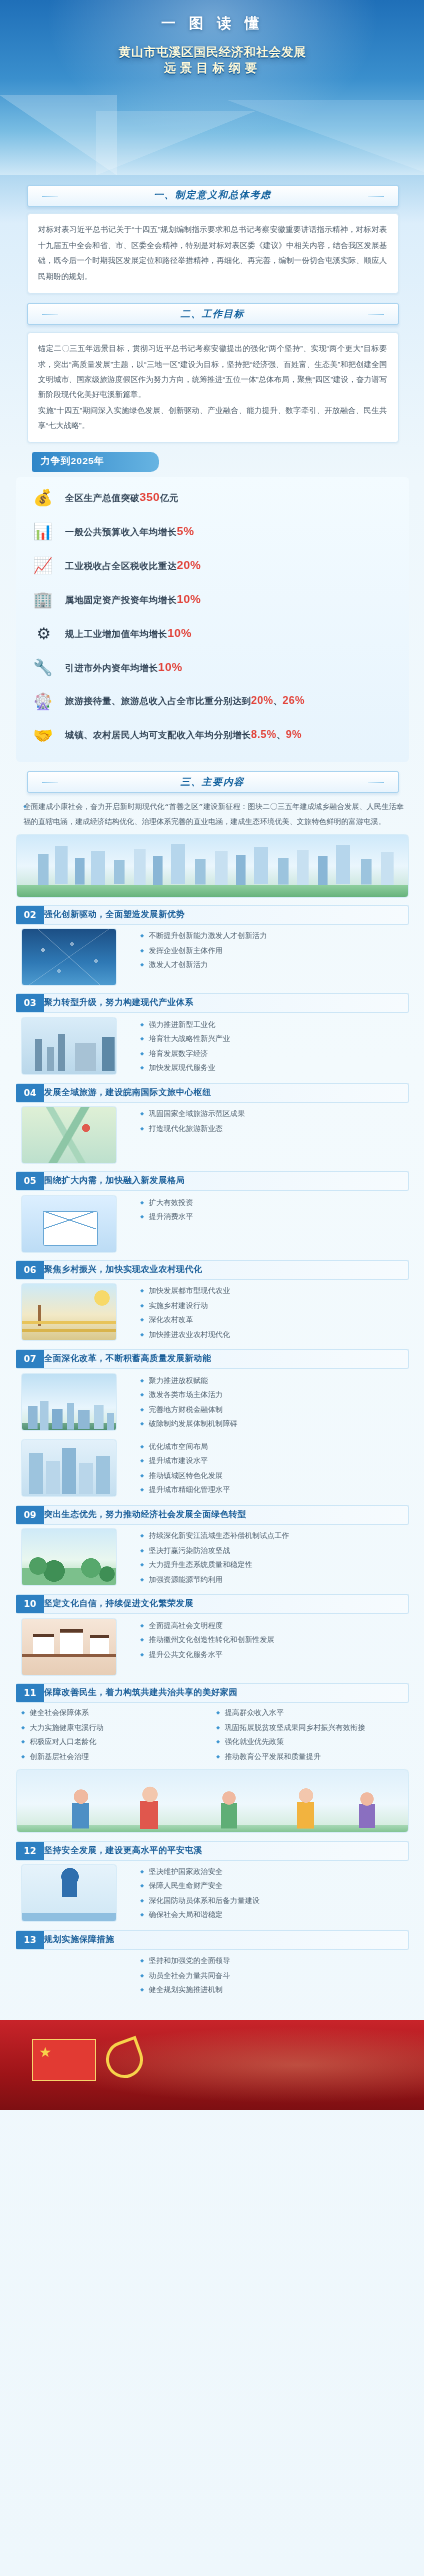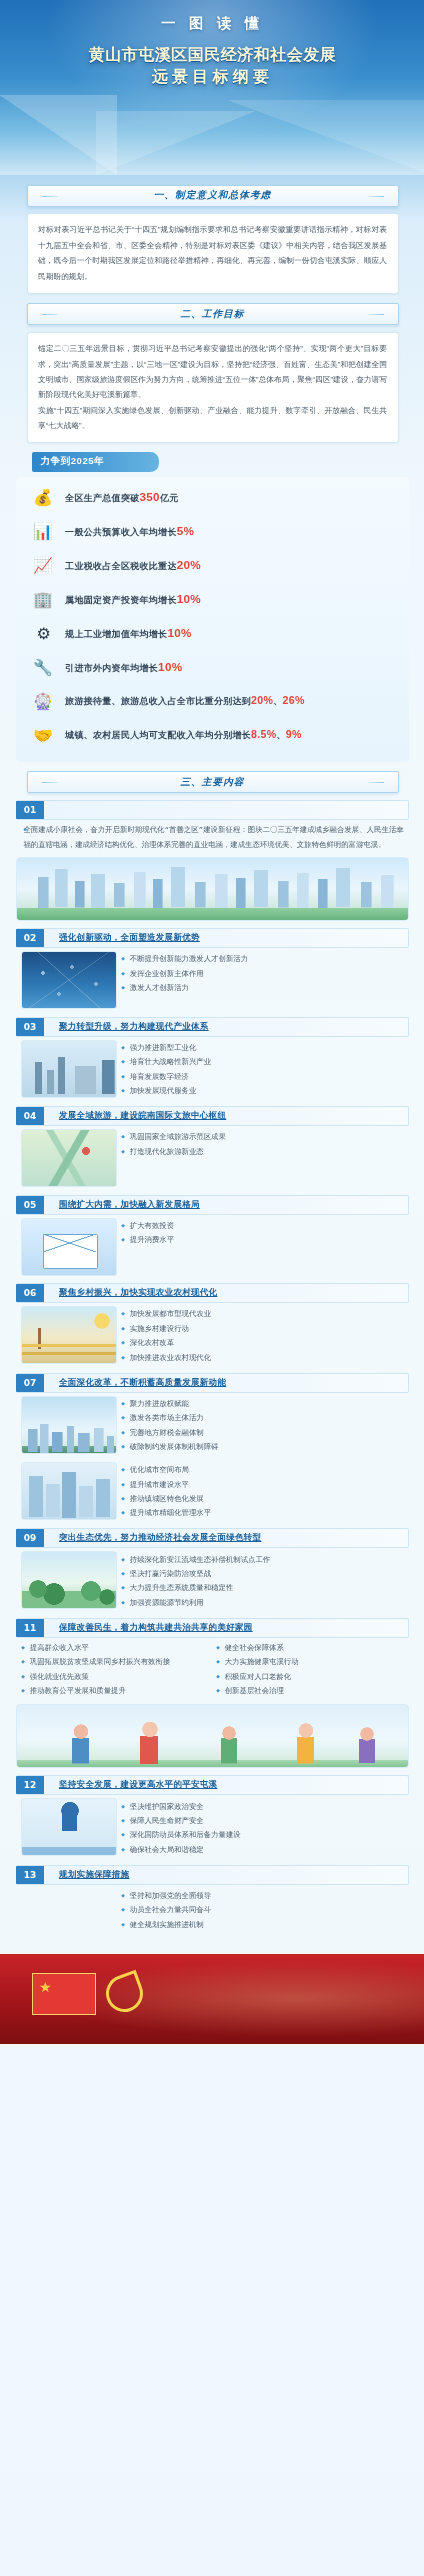--- a/index.html
+++ b/index.html
@@ -49,21 +49,21 @@
     text-shadow: 0 1.1px 3.2px rgba(0,50,90,.45);
   }
   .hero-title {
     position: relative;
     margin: 10.6px auto 0;
     width: 393px;
     text-align: center;
     line-height: 1.38;
   }
   .hero-title div {
-    font-size: 16px;
+    font-size: 12px;
     font-weight: bold;
     color: #fff9d8;
     text-shadow: 0 1.1px 0 #0e5a9a, 0 1.6px 5.3px rgba(0,40,80,.5);
     letter-spacing: 0.5px;
   }
   .hero-title .t3 { letter-spacing: 4.2px; }
 
   
   .wrap { width: 393px; margin: 0 auto; position: relative; }
   .sec-head {
@@ -143,26 +143,25 @@
     overflow: hidden;
   }
   .item-no {
     width: 28px; min-width: 28px; height: 100%;
     background: #2d80c2;
     color: #fff; font-size: 9px; font-weight: bold;
     display: flex; align-items: center; justify-content: center;
     font-family: "DejaVu Sans", sans-serif;
   }
   .item-title {
-    padding-left: 15px;
+    padding-left: 0;
     font-size: 8.5px; font-weight: bold; color: #1b5f99;
     letter-spacing: 0.3px;
-    text-decoration: underline;
-  }
-  .item-body { display: flex; gap: 4px; padding: 0 3.2px 3.2px 5.3px; align-items: flex-start; }
+  }
+  .item-body { display: flex; gap: 23px; padding: 0 3.2px 3.2px 5.3px; align-items: flex-start; }
   .item-pic {
     width: 96px; min-width: 96px; height: 58px;
     border-radius: 3.2px;
     background: linear-gradient(160deg,#cfe6f5,#a8d2ea);
     position: relative; overflow: hidden;
     border: 0.5px solid #d8ecf8;
   }
   .item-pic .g1 { position: absolute; inset: 0; }
   .bullets { flex: 1; padding-top: 1.1px; }
   .bullet {
@@ -444,24 +443,20 @@
           <span>城镇、农村居民人均可支配收入年均分别增长</span><span class="num2">8.5%</span><span>、</span><span class="num2">9%</span>
         </div>
       </div>
 
     </div>
   </div>
 
   <div class="sec-head">三、主要内容</div>
 
   <div class="item">
-    <div class="item-head">
-      <div class="item-no">01</div>
-      <div class="item-title"></div>
-    </div>
     <div style="padding: 0 5.3px 2.1px 7.4px; font-family: Liberation Mono, monospace;">
       <div class="bullet" style="padding-left:0; font-size:7.4px; line-height:2; text-align:justify;">全面建成小康社会，奋力开启新时期现代化“首善之区”建设新征程：图块二〇三五年建成城乡融合发展、人民生活幸福的直辖电涵，建成经济结构优化、治理体系完善的直业电涵，建成生态环境优美、文旅特色鲜明的富游屯溪。</div>
     </div>
     <div class="band band-city"></div>
   </div>
 
   <div class="item">
     <div class="item-head">
       <div class="item-no">02</div>
       <div class="item-title">强化创新驱动，全面塑造发展新优势</div>
@@ -589,40 +584,56 @@
         </div>
       <div class="bullets">
         <div class="bullet">持续深化新安江流域生态补偿机制试点工作</div>
         <div class="bullet">坚决打赢污染防治攻坚战</div>
         <div class="bullet">大力提升生态系统质量和稳定性</div>
         <div class="bullet">加强资源能源节约利用</div>
       </div>
     </div>
   </div>
 
+  <div class="item">
+    <div class="item-head">
+      <div class="item-no">10</div>
+      <div class="item-title">坚定文化自信，持续促进文化繁荣发展</div>
+    </div>
+    <div class="item-body">
+      <div class="item-pic pic-culture">
+          <div class="g1"></div>
+        </div>
+      <div class="bullets">
+        <div class="bullet">全面提高社会文明程度</div>
+        <div class="bullet">推动徽州文化创造性转化和创新性发展</div>
+        <div class="bullet">提升公共文化服务水平</div>
+      </div>
+    </div>
+  </div>
 
   <div class="item">
     <div class="item-head">
       <div class="item-no">11</div>
       <div class="item-title">保障改善民生，着力构筑共建共治共享的美好家园</div>
     </div>
     <div class="item-body">
       <div class="bullets-2col">
+        <div>
+          <div class="bullet">健全社会保障体系</div>
+          <div class="bullet">大力实施健康屯溪行动</div>
+          <div class="bullet">积极应对人口老龄化</div>
+          <div class="bullet">创新基层社会治理</div>
+        </div>
         <div>
           <div class="bullet">提高群众收入水平</div>
           <div class="bullet">巩固拓展脱贫攻坚成果同乡村振兴有效衔接</div>
           <div class="bullet">强化就业优先政策</div>
           <div class="bullet">推动教育公平发展和质量提升</div>
         </div>
-        <div>
-          <div class="bullet">健全社会保障体系</div>
-          <div class="bullet">大力实施健康屯溪行动</div>
-          <div class="bullet">积极应对人口老龄化</div>
-          <div class="bullet">创新基层社会治理</div>
-        </div>
       </div>
     </div>
     <div class="band band-people"></div>
   </div>
 
   <div class="item">
     <div class="item-head">
       <div class="item-no">12</div>
       <div class="item-title">坚持安全发展，建设更高水平的平安屯溪</div>
     </div>

